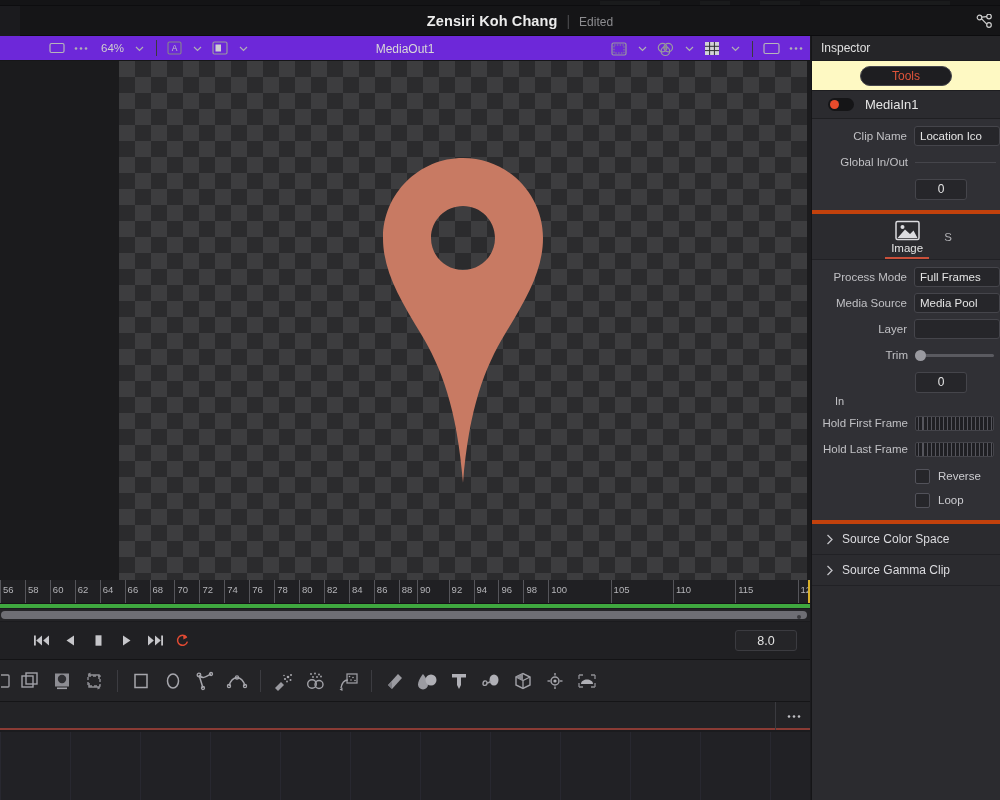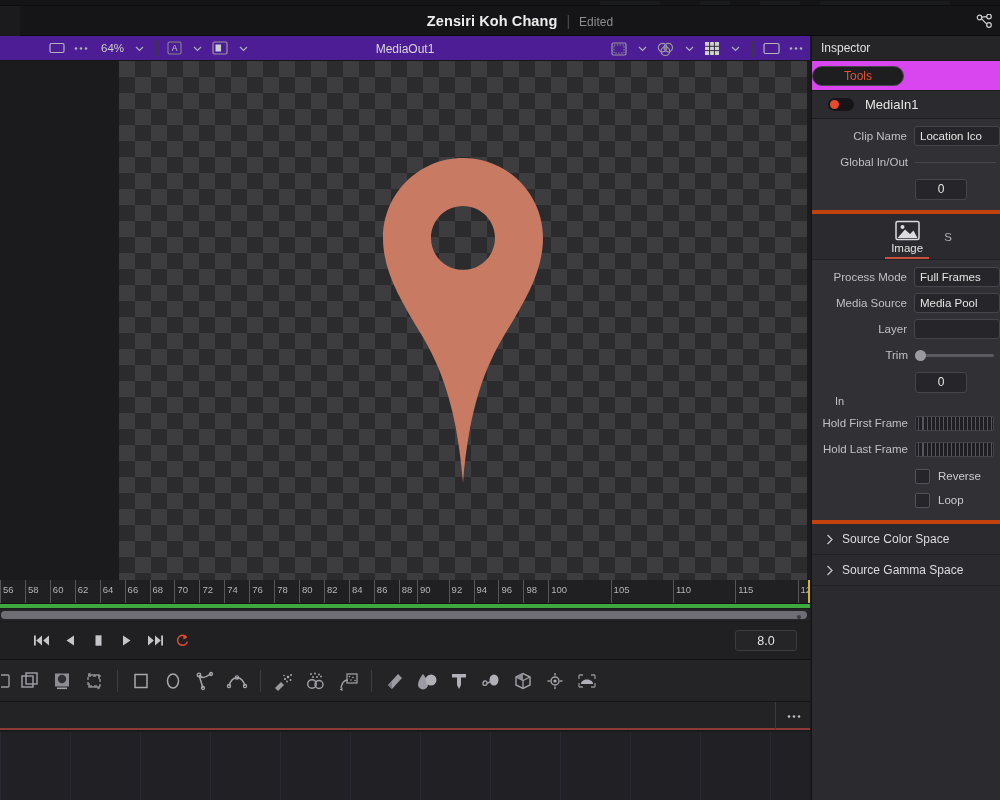--- a/index.html
+++ b/index.html
@@ -37,21 +37,21 @@
   .title-edited { color: #8d8d90; font-size: 12px; }
   .titlebar-right {
     position: absolute; right: 0; top: 0; height: 30px;
     display: flex; align-items: center; gap: 7px; padding-right: 4px;
   }
   .nodes-label { color: #d2d2d2; font-size: 12.5px; }
 
   
   .viewer-toolbar {
     position: absolute; left: 0; top: 36px; width: 810px; height: 25px;
-    background: #4c1d95;
+    background: #6d28d9;
     border-bottom: 1px solid #161618;
     display: flex; align-items: center;
   }
   .vt-left { display: flex; align-items: center; gap: 2px; padding-left: 46px; }
   .vt-center {
     position: absolute; left: 0; right: 0; top: 0; height: 25px;
     display: flex; align-items: center; justify-content: center;
     pointer-events: none;
   }
   .vt-title { color: #d8d8d8; font-size: 12px; }
@@ -179,22 +179,22 @@
     overflow: hidden;
   }
   .insp-header {
     height: 25px; background: #252528;
     display: flex; align-items: center; padding-left: 9px;
     border-bottom: 1px solid #1d1d20;
   }
   .insp-header span { color: #e0e0e0; font-size: 12px; }
 
   .tools-tabrow {
-    height: 30px; background: #d946ef;
-    display: flex; align-items: center; justify-content: flex-start;
+    height: 30px; background: #fef9c3;
+    display: flex; align-items: center; justify-content: center;
     padding-right: 0px;
     border-bottom: 1px solid #1d1d20;
   }
   .tools-tab {
     width: 92px; height: 20px; margin-right: 0px;
     background: #1e1e21; border: 1px solid #46464c;
     border-radius: 10px;
     display: flex; align-items: center; justify-content: center;
   }
   .tools-tab span { color: #e0543a; font-size: 12px; }
@@ -839,18 +839,18 @@
           </svg>
       </span>
       <span class="stext">Source Color Space</span>
     </div>
     <div class="section-row">
       <span class="arrow">
         <svg width="8" height="11" viewBox="0 0 8 11">
             <path d="M1.5 1 L6 5.5 L1.5 10" fill="none" stroke="#c4c4c8" stroke-width="1.3"></path>
           </svg>
       </span>
-      <span class="stext">Source Gamma Space</span>
+      <span class="stext">Source Gamma Clip</span>
     </div>
     <div class="insp-tail"></div>
   </div>
 
 </div>
 
 </body></html>

